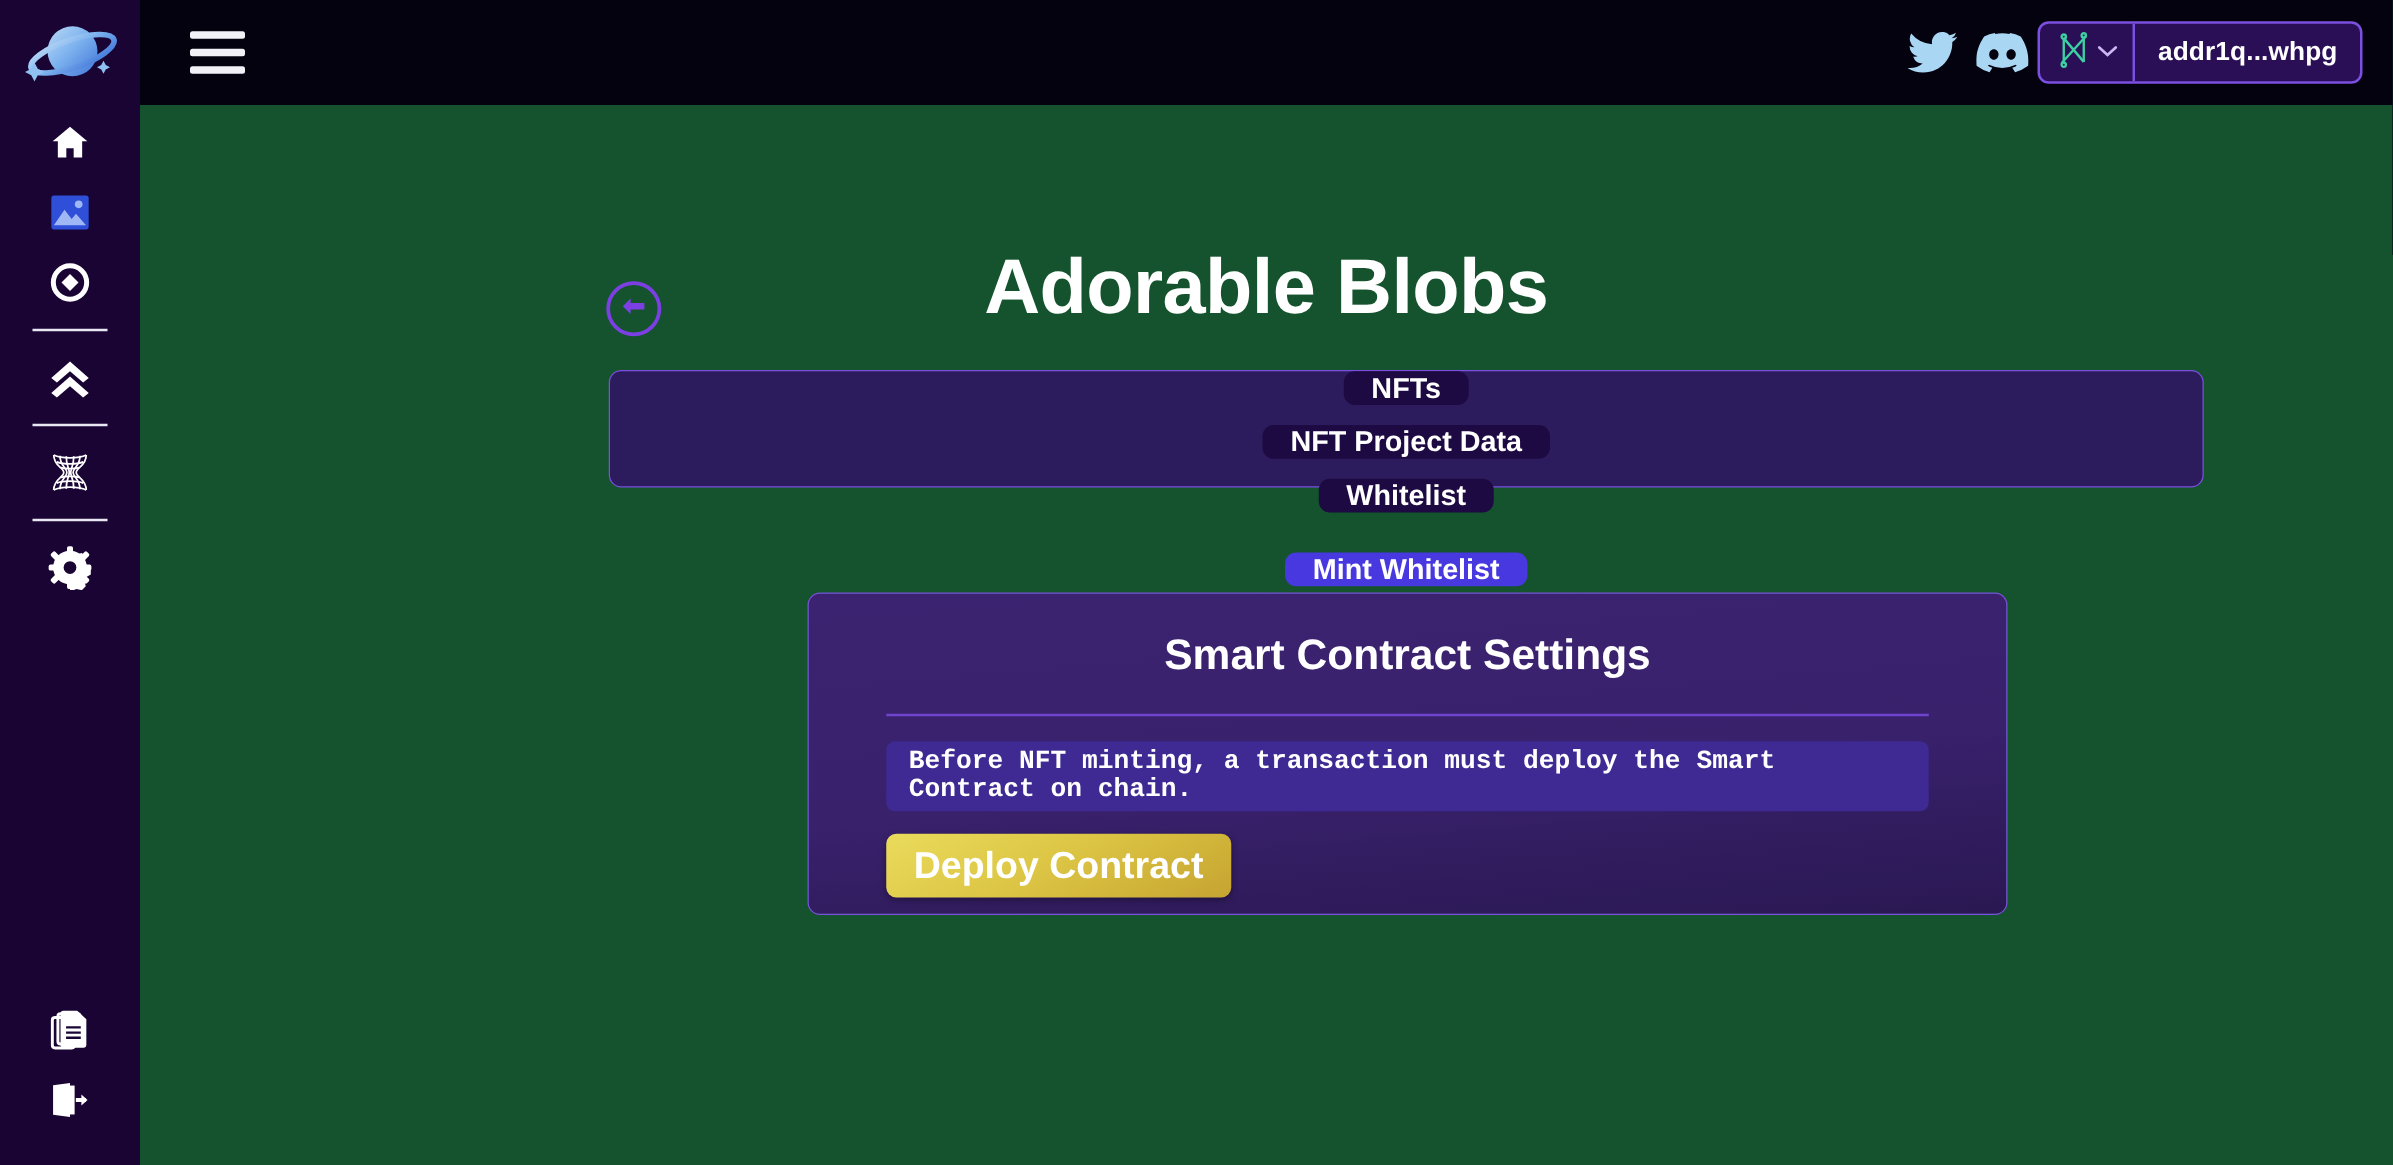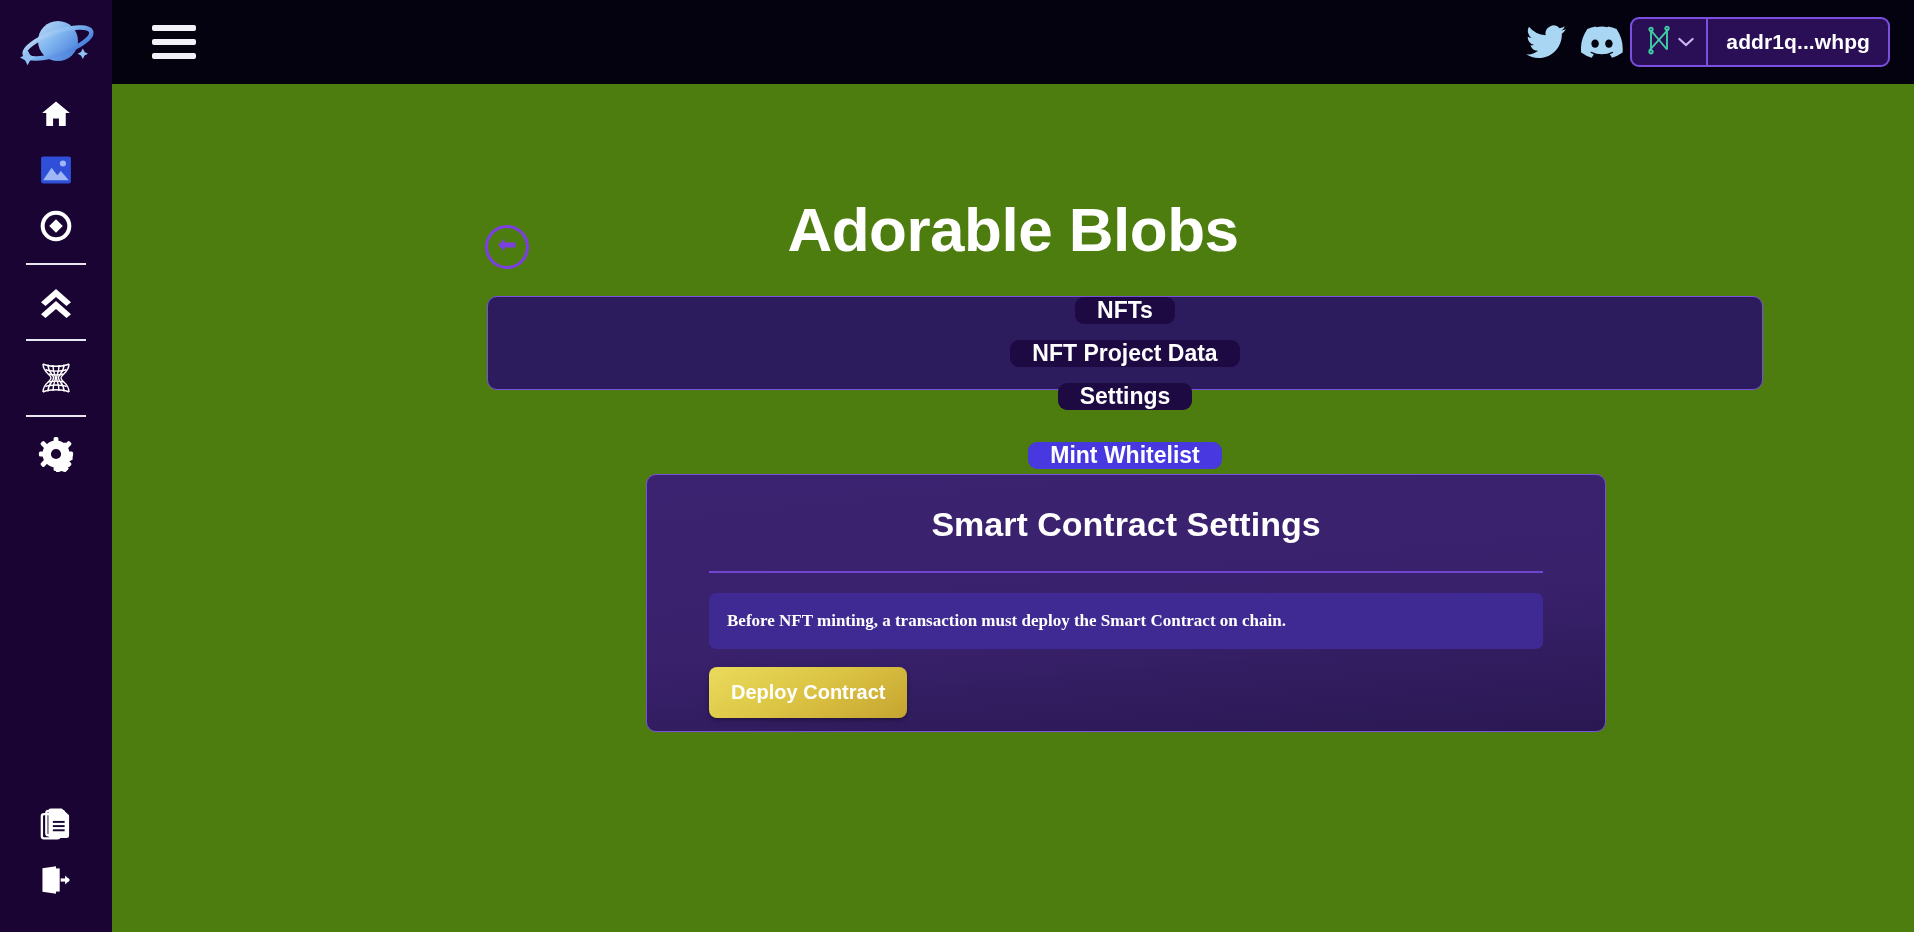--- a/index.html
+++ b/index.html
@@ -69,21 +69,21 @@
     border-right: 2px solid #7b4fe0;
   }
   .wallet-addr {
     display: flex; align-items: center;
     padding: 0 18px;
     color: #ffffff; font-size: 21px; font-weight: bold;
     letter-spacing: .1px;
   }
 
   
-  .content { flex: 1 1 auto; background: #4d7c0f; position: relative; overflow: hidden; }
+  .content { flex: 1 1 auto; background: #14532d; position: relative; overflow: hidden; }
   .back-btn {
     position: absolute; left: 373px; top: 141px;
     width: 44px; height: 44px; border-radius: 50%;
     border: 3px solid #7c3fe4; background: transparent;
     display: flex; align-items: center; justify-content: center;
     cursor: pointer;
   }
   .page-title {
     position: absolute; left: 0; right: 0; top: 110px;
     text-align: center;
@@ -128,31 +128,31 @@
     padding-top: 8px;
   }
   .card-rule { height: 2px; background: #6f45cf; margin-top: 27px; }
   .alert-box {
     margin-top: 20px; height: 56px;
     background: #3e2a92; border-radius: 7px;
     display: flex; align-items: center;
     padding: 0 18px;
   }
   .alert-text {
-    color: #ffffff; font-size: 17px; font-weight: bold;
-    font-family: Liberation Serif, serif;
+    color: #ffffff; font-size: 21px; font-weight: bold;
+    font-family: Liberation Mono, monospace;
     font-stretch: condensed;
   }
   .deploy-btn {
     margin-top: 18px;
     height: 51px; padding: 0 22px;
     display: inline-flex; align-items: center; justify-content: center;
     border: none; border-radius: 8px; cursor: pointer;
     background: linear-gradient(150deg, #eadb5c 0%, #ddc645 45%, #c6a430 100%);
-    color: #ffffff; font-size: 20px; font-weight: bold;
+    color: #ffffff; font-size: 30px; font-weight: bold;
     font-family: "Liberation Sans Narrow", "Liberation Sans", sans-serif;
     font-stretch: condensed;
     box-shadow: 0 2px 5px rgba(0,0,0,.35);
   }
 </style>
 </head>
 <body>
 
 <div class="app">
 
@@ -352,21 +352,21 @@
             <path d="M9.5 3.8 3.2 10l6.3 6.2v-3.6h11v-5.2h-11z" fill="#7c3fe4"></path>
           </svg>
         </span>
       </div>
 
       <h1 class="page-title">Adorable Blobs</h1>
 
       <div class="tabbar">
         <button class="tab">NFTs</button>
         <button class="tab">NFT Project Data</button>
-        <button class="tab">Settings</button>
+        <button class="tab">Whitelist</button>
         <div class="tab-spacer"></div>
         <button class="tab active">Mint Whitelist</button>
       </div>
 
       <section class="card">
         <h2 class="card-title">Smart Contract Settings</h2>
         <div class="card-rule"></div>
         <div class="alert-box">
           <span class="alert-text">Before NFT minting, a transaction must deploy the Smart Contract on chain.</span>
         </div>

